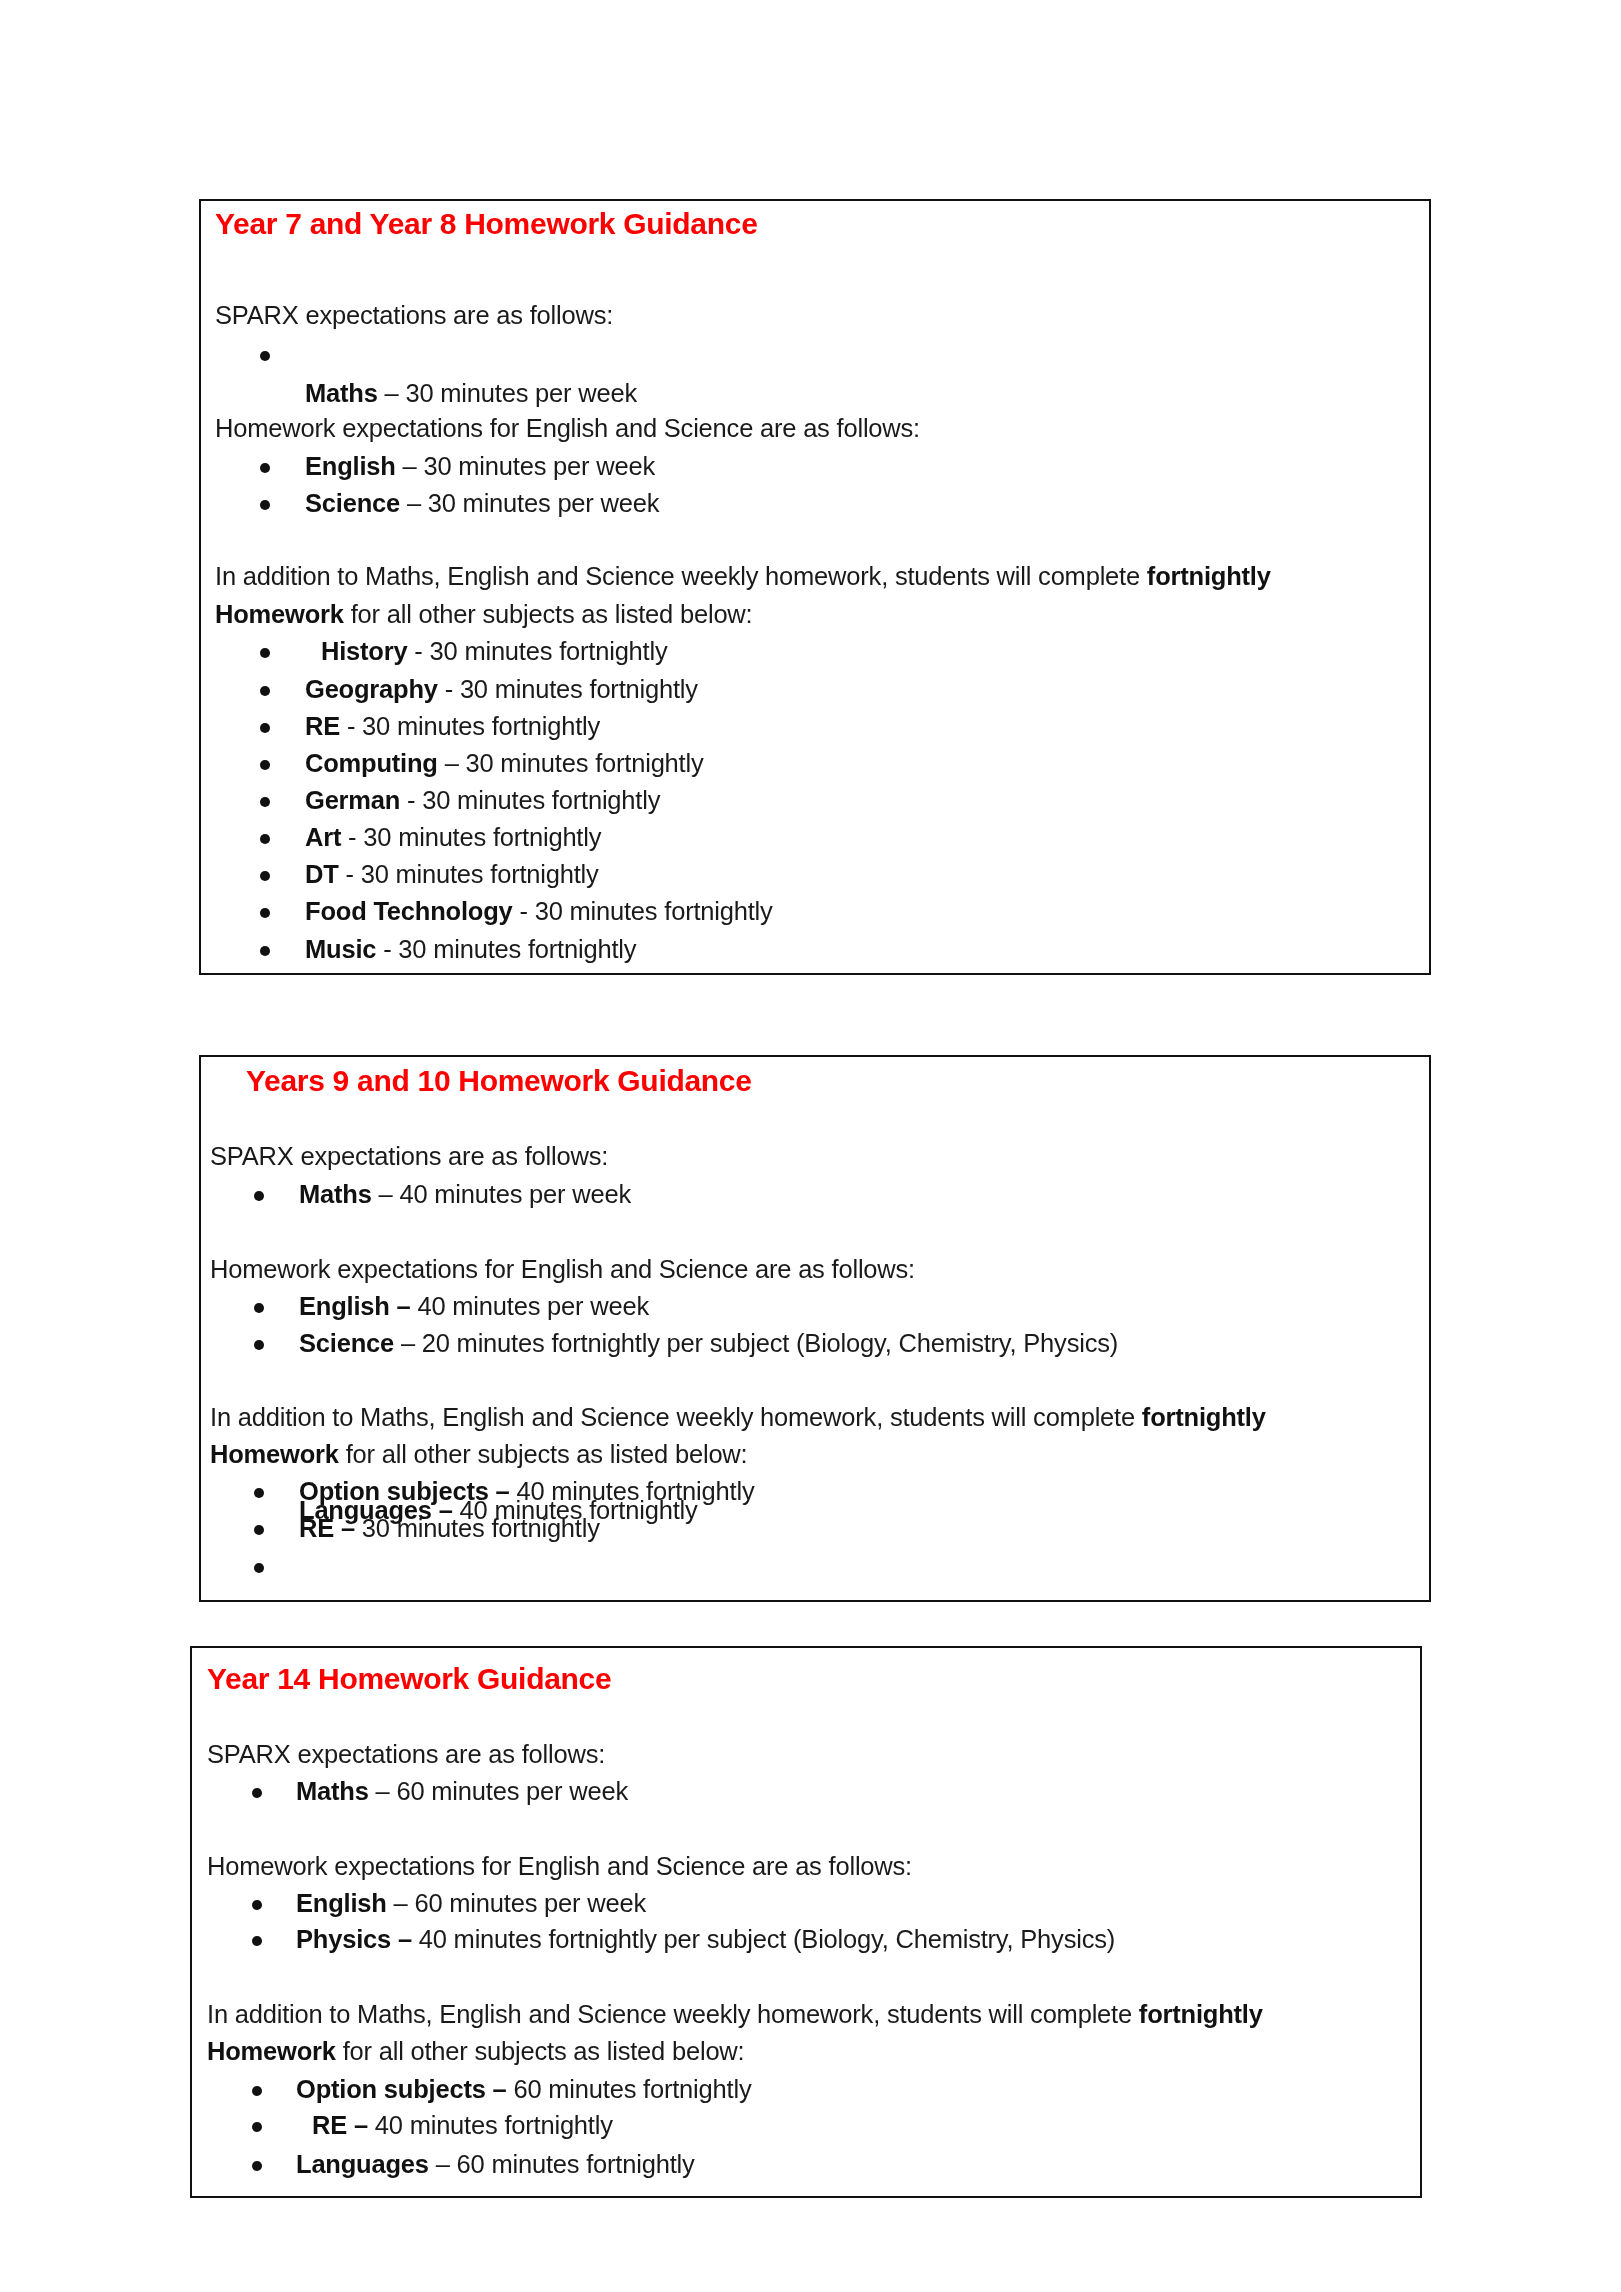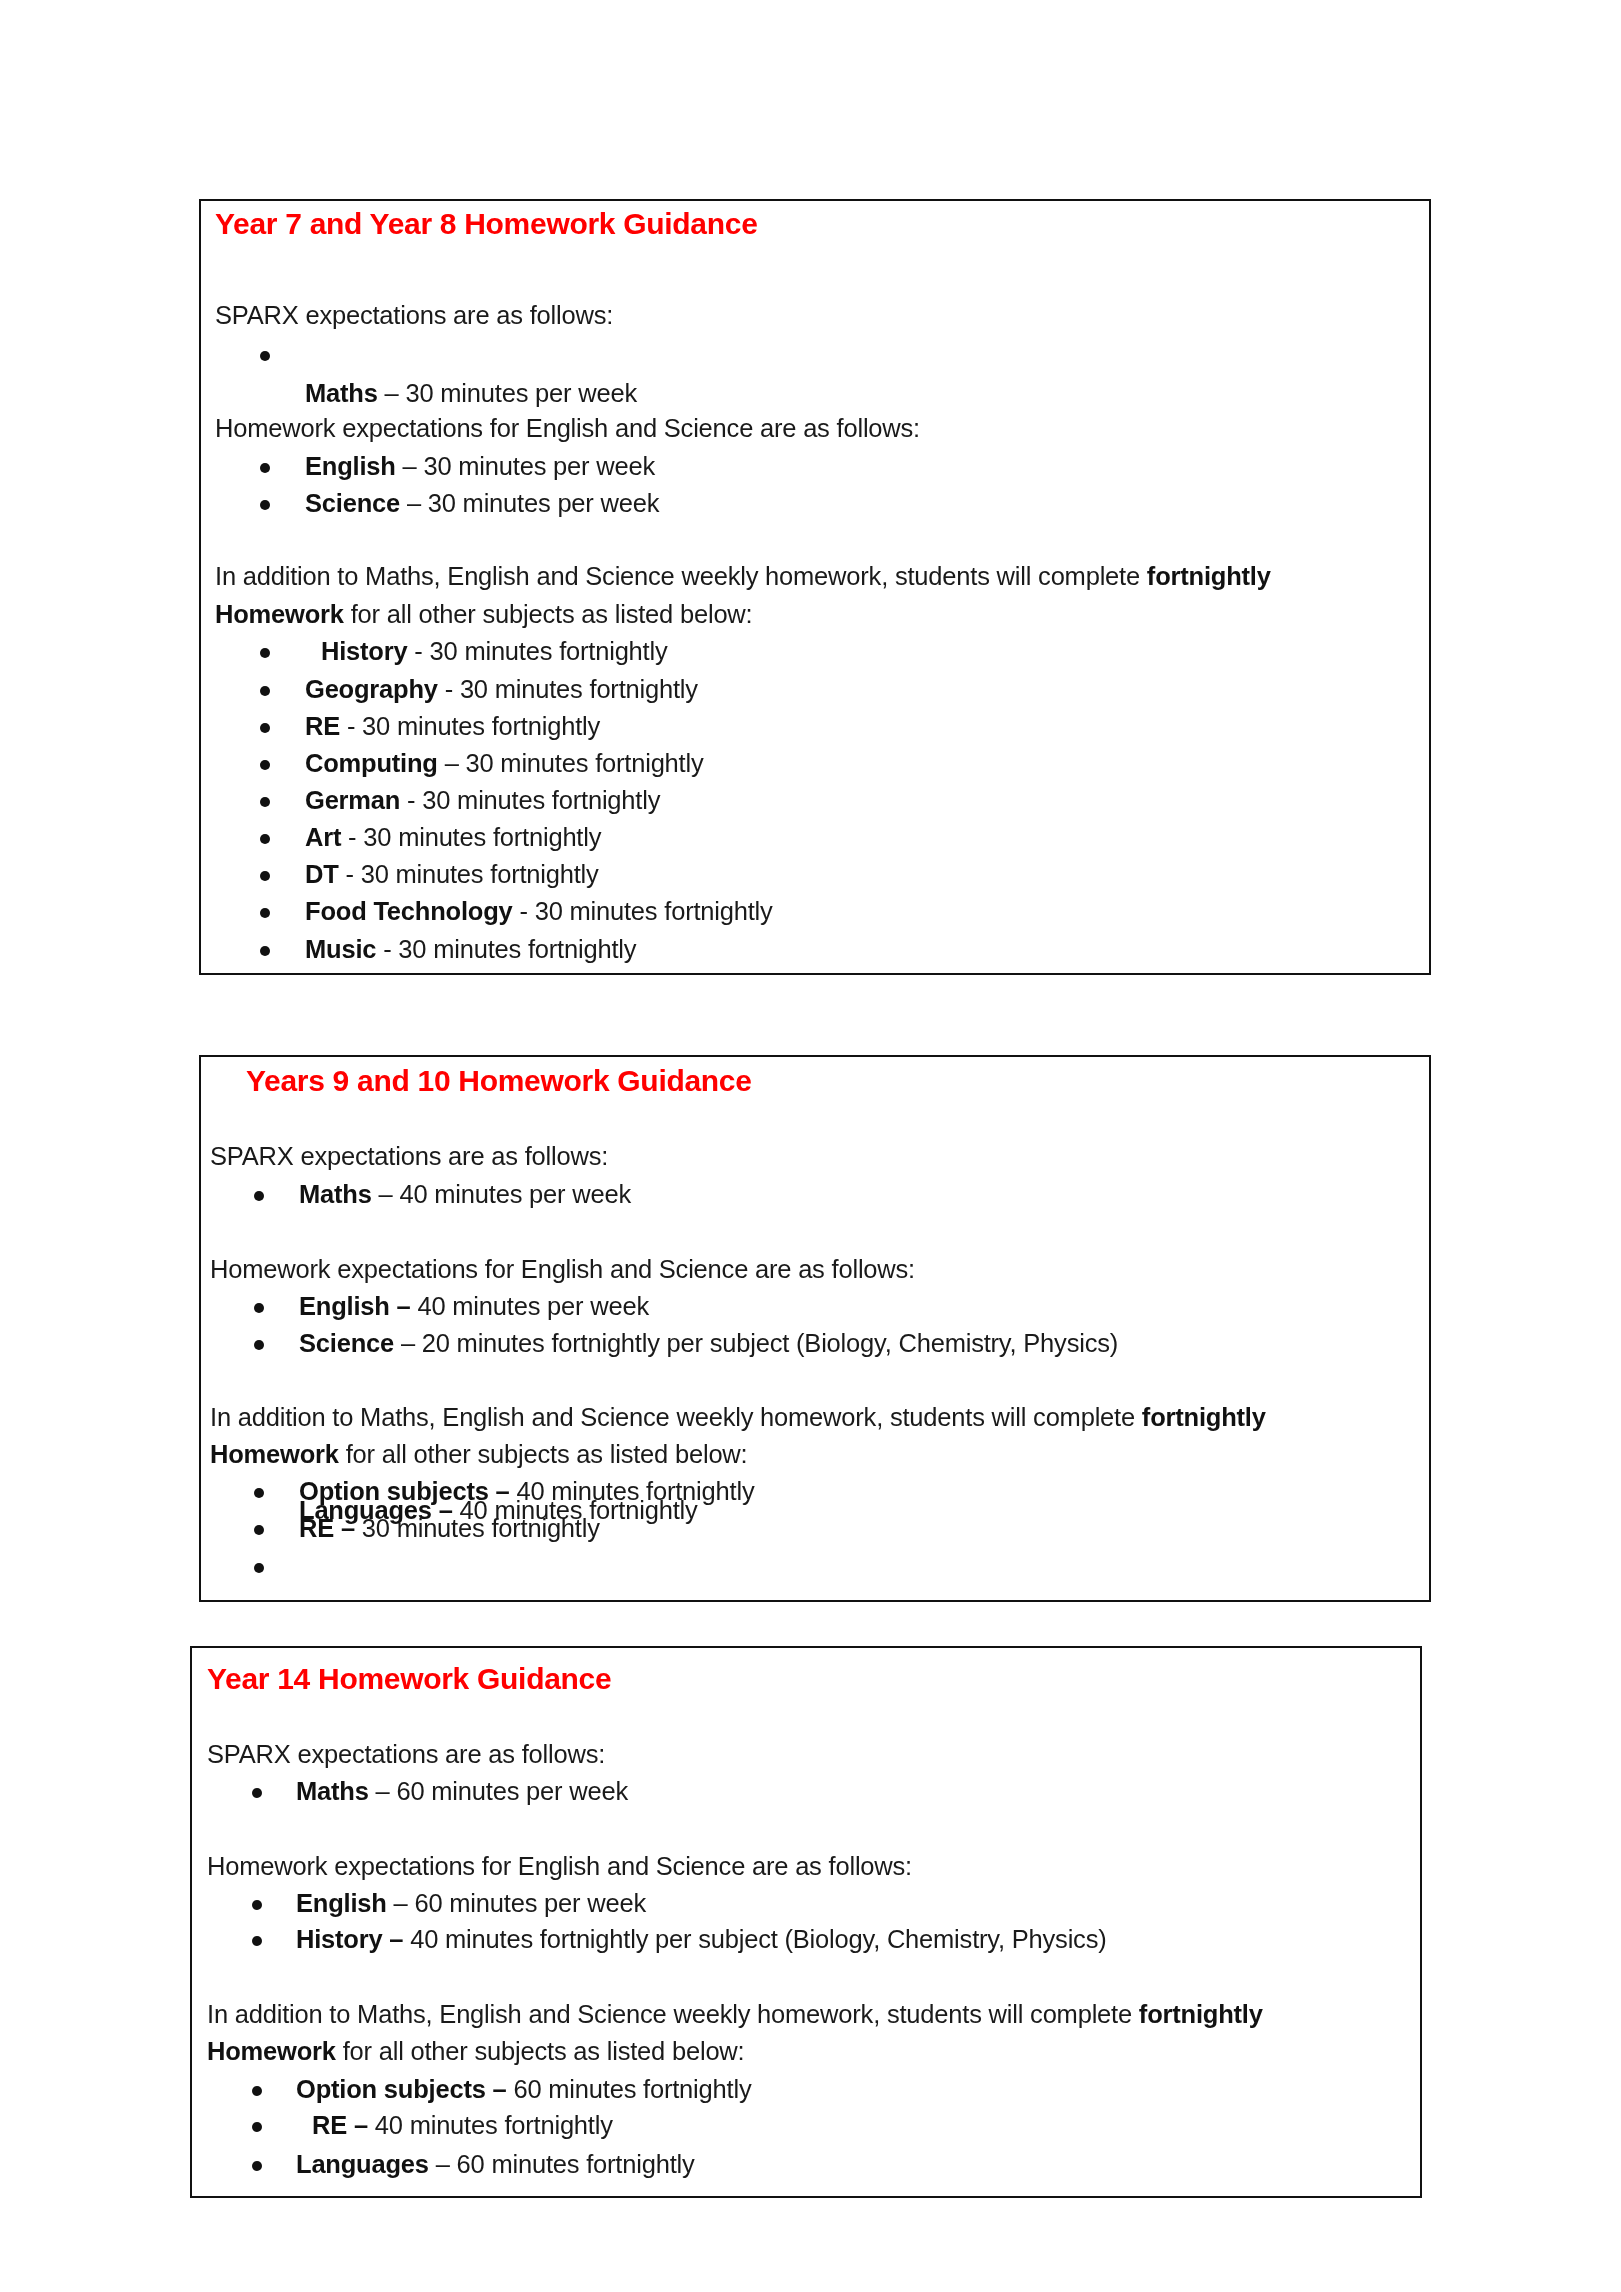--- a/index.html
+++ b/index.html
@@ -77,21 +77,21 @@
 <div class="title" style="left:207px;top:1660px;">Year 14 Homework Guidance</div>
 
 <div class="line" style="left:207px;top:1736px;">SPARX expectations are as follows:</div>
 <div class="bullet" style="left:252px;top:1773px;"></div>
 <div class="line" style="left:296px;top:1773px;"><b>Maths</b><span> – </span><span>60 minutes per week</span></div>
 
 <div class="line" style="left:207px;top:1848px;">Homework expectations for English and Science are as follows:</div>
 <div class="bullet" style="left:252px;top:1885px;"></div>
 <div class="line" style="left:296px;top:1885px;"><b>English</b><span> – </span><span>60 minutes per week</span></div>
 <div class="bullet" style="left:252px;top:1921px;"></div>
-<div class="line" style="left:296px;top:1921px;"><b>History –</b><span> </span><span>40 minutes fortnightly per subject (Biology, Chemistry, Physics)</span></div>
+<div class="line" style="left:296px;top:1921px;"><b>Physics –</b><span> </span><span>40 minutes fortnightly per subject (Biology, Chemistry, Physics)</span></div>
 
 <div class="line" style="left:207px;top:1996px;"><span>In addition to Maths, English and Science weekly homework, students will complete </span><b>fortnightly</b></div>
 <div class="line" style="left:207px;top:2033px;"><b>Homework</b><span> for all other subjects as listed below:</span></div>
 
 <div class="bullet" style="left:252px;top:2071px;"></div>
 <div class="line" style="left:296px;top:2071px;"><b>Option subjects –</b><span> </span><span>60 minutes fortnightly</span></div>
 <div class="bullet" style="left:252px;top:2107px;"></div>
 <div class="line" style="left:312px;top:2107px;"><b>RE –</b><span> </span><span>40 minutes fortnightly</span></div>
 <div class="bullet" style="left:252px;top:2146px;"></div>
 <div class="line" style="left:296px;top:2146px;"><b>Languages</b><span> – </span><span>60 minutes fortnightly</span></div>

